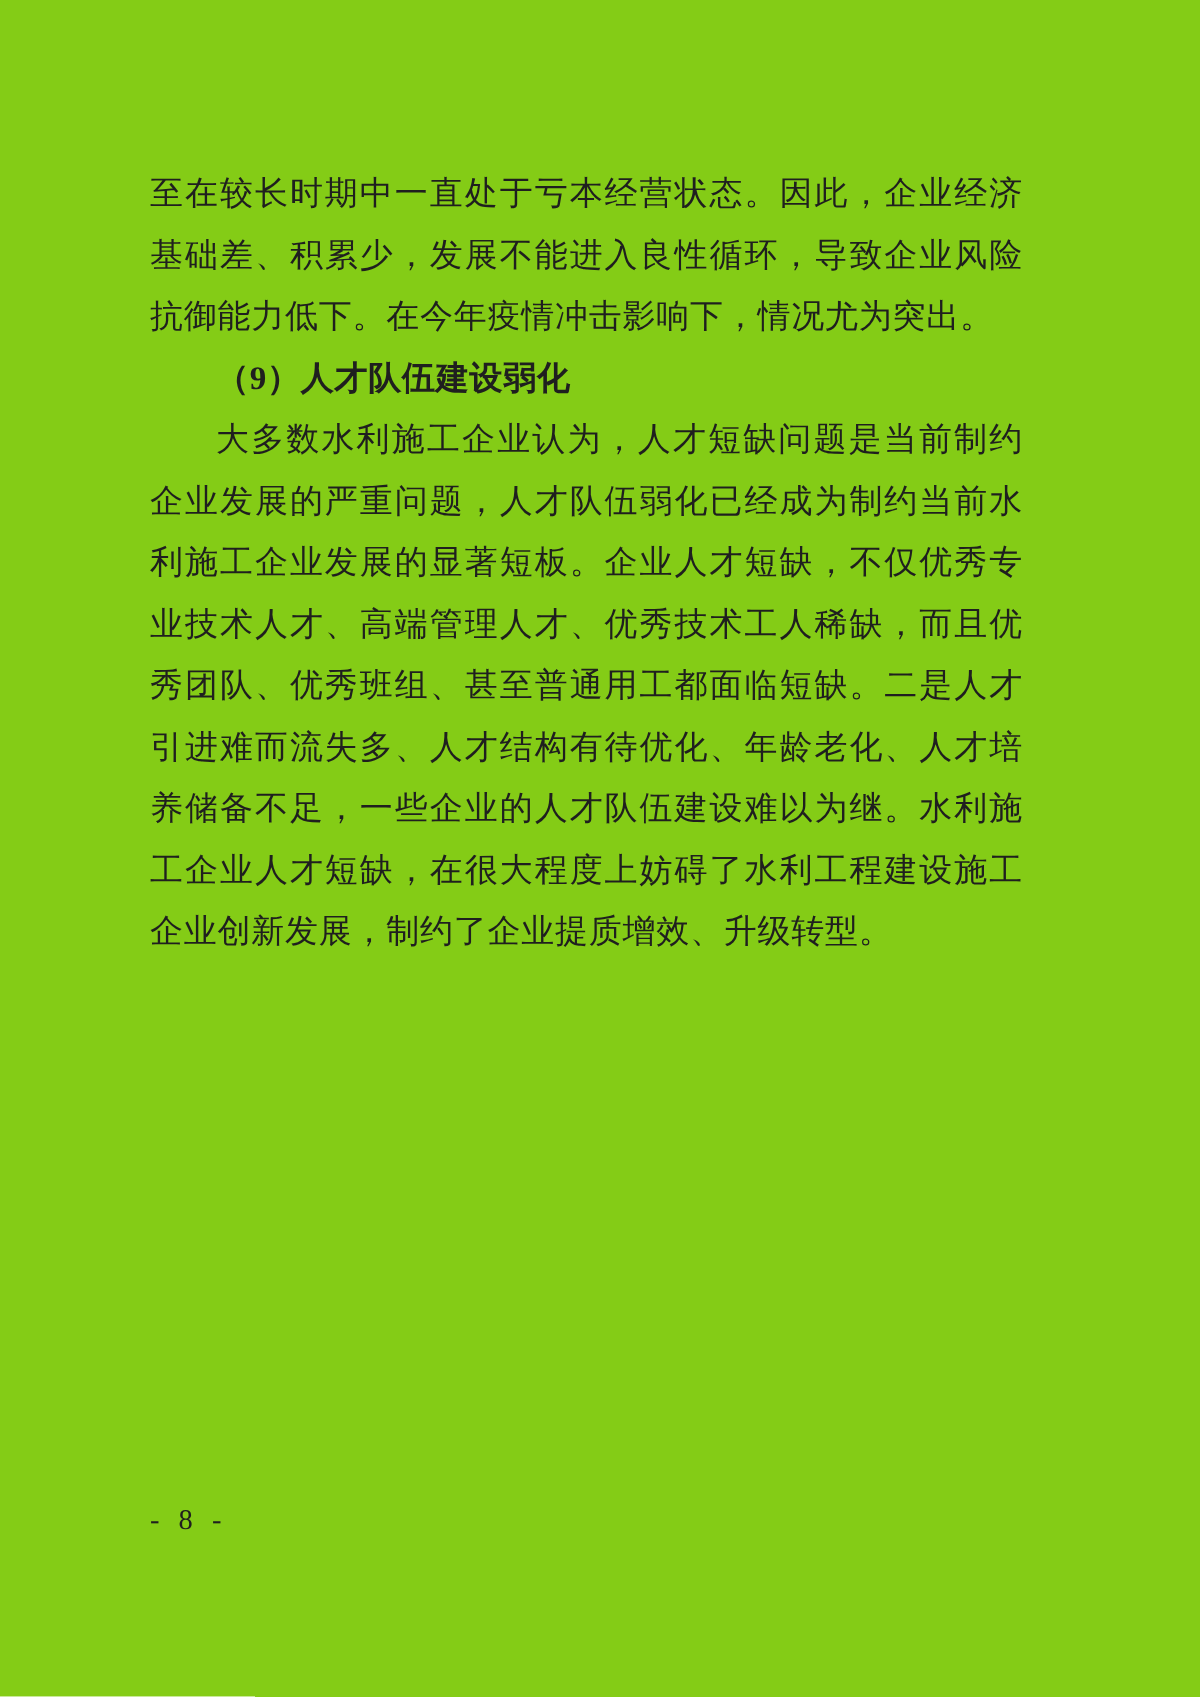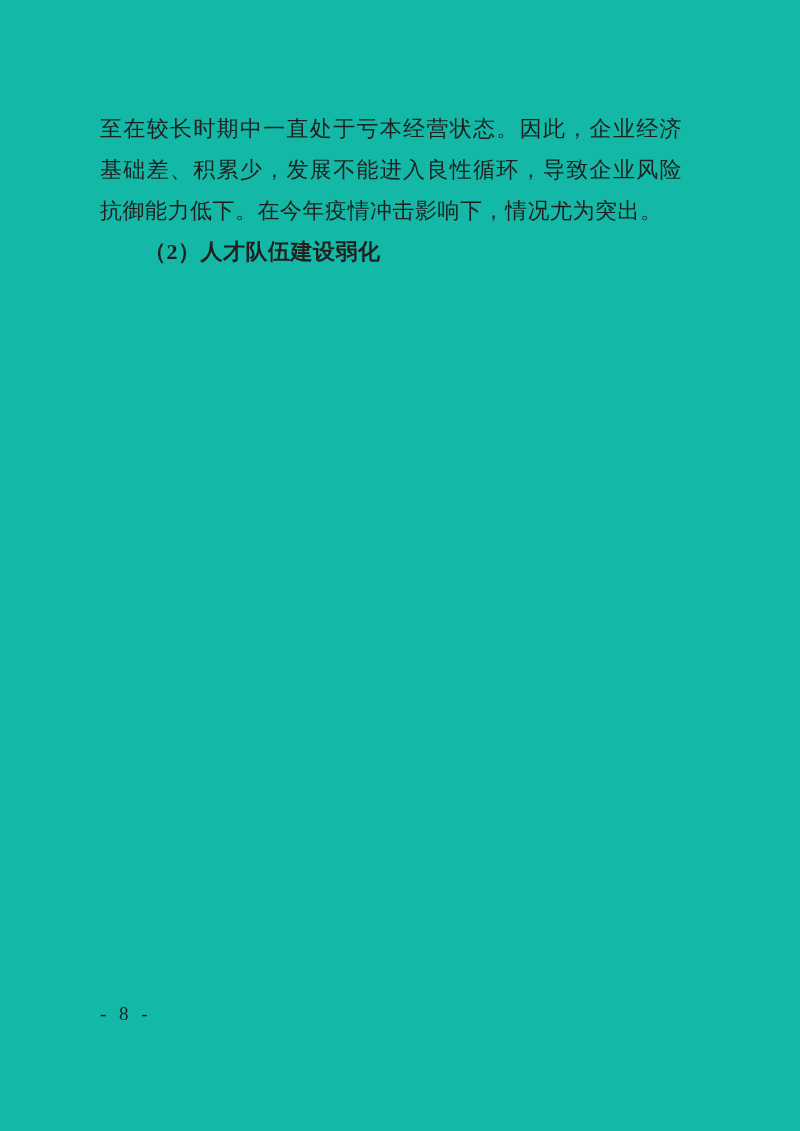--- a/index.html
+++ b/index.html
@@ -4,21 +4,21 @@
 <style>
   html, body {
     margin: 0;
     padding: 0;
     background: #ffffff;
   }
   .page {
     position: relative;
     width: 800px;
     height: 1131px;
-    background: #14b8a6;
+    background: #84cc16;
     overflow: hidden;
     font-family: "Liberation Serif", "DejaVu Serif", serif;
     color: #1f1f1f;
   }
   .content {
     position: absolute;
     left: 100px;
     top: 108px;
     width: 582px;
   }
@@ -52,16 +52,17 @@
     letter-spacing: 4px;
     color: #1f1f1f;
   }
 </style>
 </head>
 <body>
 
 <div class="page">
   <div class="content">
     <p class="para no-indent">至在较长时期中一直处于亏本经营状态。因此，企业经济基础差、积累少，发展不能进入良性循环，导致企业风险抗御能力低下。在今年疫情冲击影响下，情况尤为突出。</p>
-    <p class="heading">（2）人才队伍建设弱化</p>
+    <p class="heading">（9）人才队伍建设弱化</p>
+    <p class="para">大多数水利施工企业认为，人才短缺问题是当前制约企业发展的严重问题，人才队伍弱化已经成为制约当前水利施工企业发展的显著短板。企业人才短缺，不仅优秀专业技术人才、高端管理人才、优秀技术工人稀缺，而且优秀团队、优秀班组、甚至普通用工都面临短缺。二是人才引进难而流失多、人才结构有待优化、年龄老化、人才培养储备不足，一些企业的人才队伍建设难以为继。水利施工企业人才短缺，在很大程度上妨碍了水利工程建设施工企业创新发展，制约了企业提质增效、升级转型。</p>
   </div>
   <div class="footer">- 8 -</div>
 </div>
 
 </body></html>

